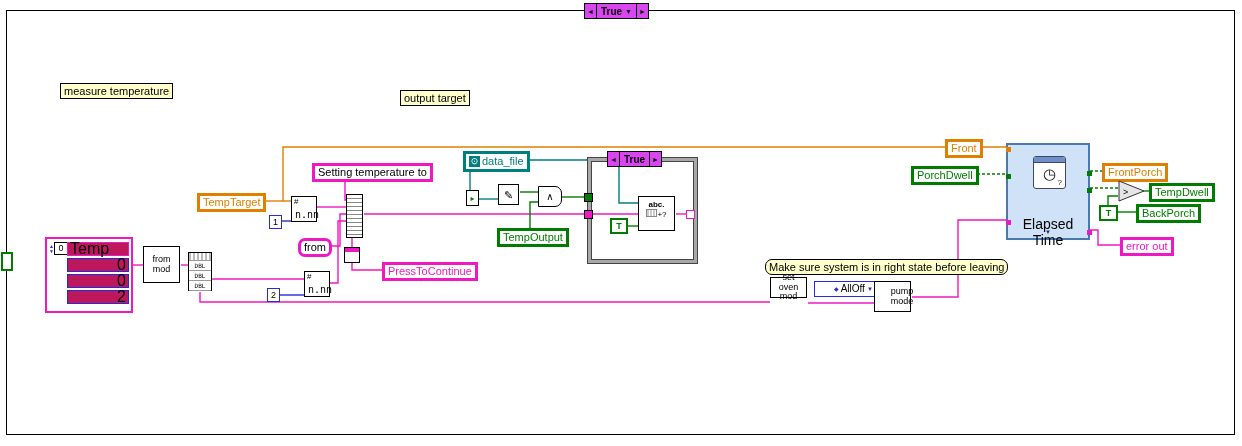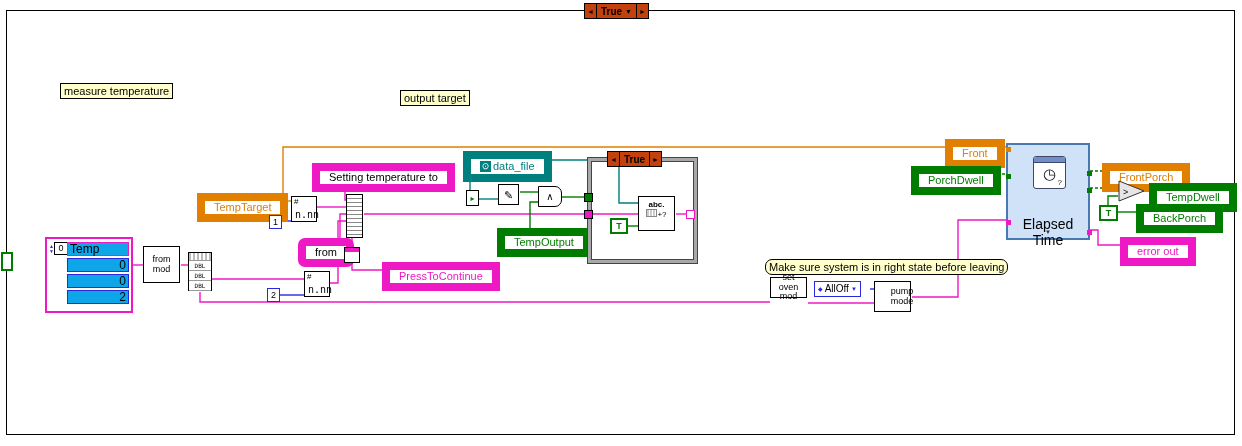--- a/index.html
+++ b/index.html
@@ -12,32 +12,32 @@
   .wg polyline{stroke:var(--green);}
   .wt polyline{stroke:var(--teal);}
   .wb polyline{stroke:var(--blue);}
   .thick polyline{stroke-width:3px;}
   .w2 polyline{stroke-width:2px;}
   .dash polyline{stroke-dasharray:3 2;}
 
   .frame{position:absolute;left:6px;top:10px;width:1227px;height:423px;border:1.5px solid #000;z-index:0;}
   .tun{position:absolute;width:7px;height:7px;border:1px solid #000;z-index:4;}
 
-  .selector{position:absolute;display:flex;align-items:stretch;background:#c2410c;border:1px solid #000;
+  .selector{position:absolute;display:flex;align-items:stretch;background:#d946ef;border:1px solid #000;
             height:14px;font-size:10px;z-index:5;}
   .sel-arrow{padding:0 2px;font-size:7px;display:flex;align-items:center;}
   .sel-mid{padding:0 4px;border-left:1px solid #000;border-right:1px solid #000;display:flex;
            align-items:center;gap:3px;font-weight:bold;}
   .sel-down{font-size:7px;}
 
   .comment{position:absolute;background:var(--comment-bg);border:1px solid #000;font-size:11px;
            padding:0 3px;line-height:14px;white-space:nowrap;z-index:2;}
 
-  .term{position:absolute;background:#fff;border:8px solid #0f172a;font-size:11px;line-height:13px;
-        padding:0 9px;white-space:nowrap;z-index:2;}
+  .term{position:absolute;background:#fff;border:3px solid #0f172a;font-size:11px;line-height:13px;
+        padding:0 3px;white-space:nowrap;z-index:2;}
   .t-orange{border-color:var(--orange);color:var(--orange);}
   .t-green{border-color:var(--green);color:var(--green);}
   .t-pink{border-color:var(--pink);color:var(--pink);}
   .t-pinkblack{border-color:var(--pink);color:#000;}
   .t-teal{border-color:var(--teal);color:var(--teal);display:flex;align-items:center;gap:2px;}
   .ref-ico{display:inline-block;width:11px;height:11px;background:var(--teal);color:#fff;
            font-size:9px;line-height:11px;text-align:center;}
 
   .node{position:absolute;background:#fff;border:1px solid #000;z-index:2;font-size:9px;
         text-align:center;color:#000;box-sizing:border-box;}
@@ -49,21 +49,21 @@
   .concat{background:repeating-linear-gradient(180deg,#fff 0 3px,#888 3px 4px);}
   .dlg .band{height:4px;background:var(--pink);}
   .dblrow{font-size:6px;line-height:9px;border-bottom:1px solid #999;font-family:"DejaVu Sans Mono",monospace;}
   .dblhead{height:7px;background:repeating-linear-gradient(90deg,#bbb 0 2px,#fff 2px 4px);border-bottom:1px solid #999;}
 
   .nconst{position:absolute;width:11px;height:12px;background:#fff;border:1px solid var(--blue);
           font-size:9px;line-height:12px;text-align:center;z-index:2;}
 
   .cluster{position:absolute;left:45px;top:237px;width:84px;height:72px;background:#fff;
            border:2px solid var(--pink);z-index:2;}
-  .citem{position:absolute;left:20px;width:56px;height:12px;background:#0ea5e9;font-size:12px;
+  .citem{position:absolute;left:20px;width:56px;height:12px;background:#be185d;font-size:16px;
          line-height:12px;padding:0 2px;z-index:2;}
   .cstr{border:1px solid var(--pink);text-align:left;}
   .cnum{border:1px solid var(--blue);text-align:right;}
   .idx{position:absolute;left:2px;top:3px;display:flex;align-items:center;z-index:2;}
   .idx .arr{display:flex;flex-direction:column;font-size:5px;color:var(--blue);line-height:5px;}
   .idx .val{border:1px solid #000;background:#fff;font-size:9px;line-height:11px;width:12px;text-align:center;}
 
   .icase{position:absolute;left:588px;top:158px;width:103px;height:99px;border:3px solid #a8a8a8;
          box-shadow:0 0 0 1px #444, inset 0 0 0 1px #444;z-index:2;}
   .tconst{position:absolute;background:#fff;border:2px solid var(--green);color:var(--green);
@@ -74,21 +74,21 @@
   .express .eicon{position:absolute;left:25px;top:11px;width:31px;height:31px;background:#fff;
                   border:1px solid #446;border-radius:3px;overflow:hidden;}
   .express .bar{height:5px;background:#6f8fc8;border-bottom:1px solid #446;}
   .express .clock{font-size:15px;text-align:center;line-height:22px;color:#223;}
   .express .qmark{position:absolute;right:3px;bottom:1px;font-size:8px;color:#223;}
   .express .etext{position:absolute;left:0;right:0;top:71px;text-align:center;font-size:14px;color:#000;}
   .express .edown{position:absolute;left:0;right:0;top:84px;text-align:center;font-size:6px;color:#235;}
   .pin{position:absolute;width:5px;height:5px;z-index:3;}
 
   .enum{position:absolute;left:814px;top:281px;display:flex;align-items:center;gap:2px;background:#fff;
-        border:1px solid var(--blue);font-size:10px;line-height:14px;height:14px;padding:0 3px;z-index:2;}
+        border:1px solid var(--blue);font-size:10px;line-height:14px;height:14px;padding:0 19px;z-index:2;}
   .enum .eico{color:var(--blue);font-size:6px;}
   .enum .edn{color:var(--blue);font-size:6px;}
 
   .cmp{position:absolute;left:1118px;top:179px;z-index:2;}
   .grid-ico{display:inline-block;width:9px;height:6px;border:1px solid #888;
             background:repeating-linear-gradient(90deg,#ccc 0 2px,#fff 2px 3px);}
 </style>
 </head>
 <body>
 

